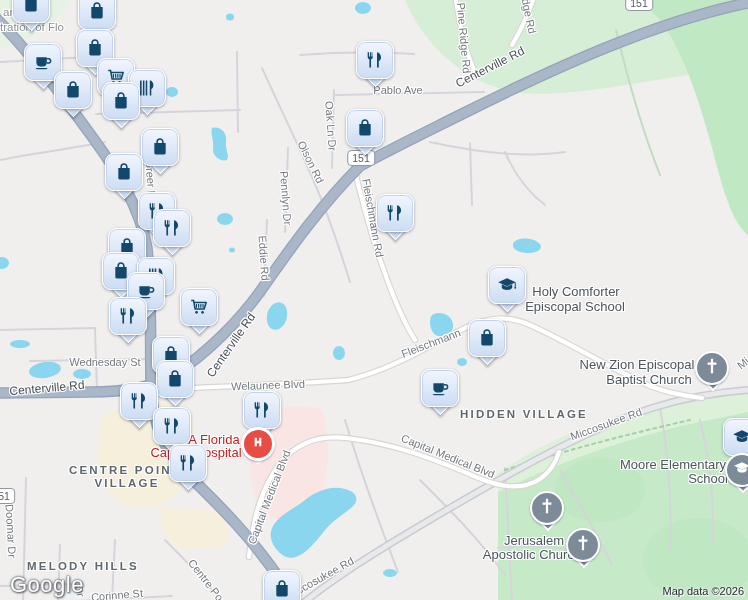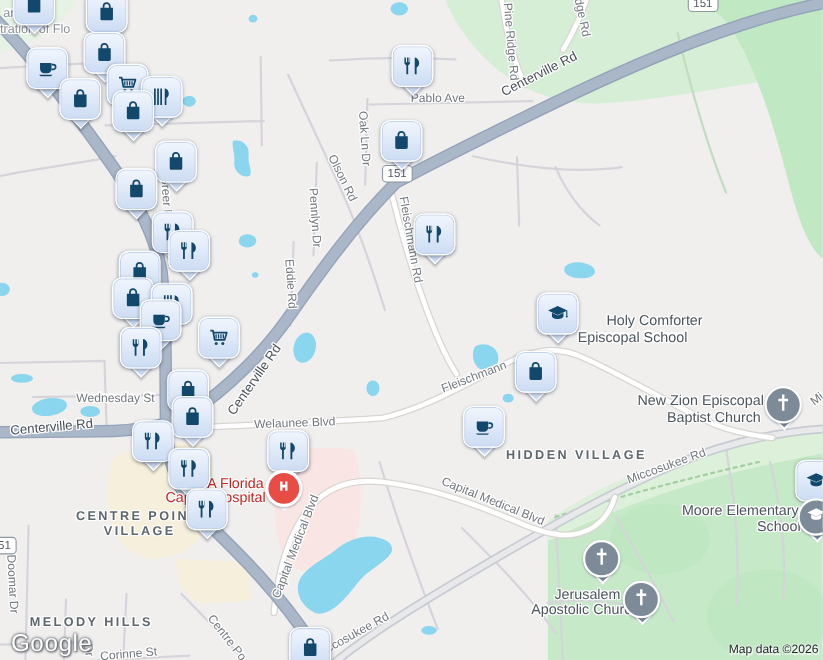--- a/index.html
+++ b/index.html
@@ -193,21 +193,21 @@
       <div class="lbl st" style="left: 206px; top: 580px; transform: translate(-50%, -50%) rotate(52deg);">Centre Po</div>
       <div class="lbl st" style="left: 11px; top: 531px; transform: translate(-50%, -50%) rotate(87deg);">Doomar Dr</div>
       <div class="lbl st" style="left: 80px; top: 591px; transform: translate(-50%, -50%) rotate(80deg);">Dr</div>
       <div class="lbl stD" style="left: 490px; top: 67px; transform: translate(-50%, -50%) rotate(-27deg);">Centerville Rd</div>
       <div class="lbl stD" style="left: 231px; top: 345px; transform: translate(-50%, -50%) rotate(-55deg);">Centerville Rd</div>
       <div class="lbl stD" style="left: 47px; top: 388px; transform: translate(-50%, -50%) rotate(-5deg);">Centerville Rd</div>
       <div class="lbl area" style="left: 524px; top: 414px; transform: translate(-50%, -50%) rotate(0deg);">HIDDEN VILLAGE</div>
       <div class="lbl area" style="left: 125px; top: 470px; transform: translate(-50%, -50%) rotate(0deg);">CENTRE POINT</div>
       <div class="lbl area" style="left: 127px; top: 483px; transform: translate(-50%, -50%) rotate(0deg);">VILLAGE</div>
       <div class="lbl area" style="left: 83px; top: 566px; transform: translate(-50%, -50%) rotate(0deg);">MELODY HILLS</div>
-      <div class="lbl poi" style="left: 595px; top: 291px; transform: translate(-50%, -50%) rotate(0deg);">Holy Comforter</div>
+      <div class="lbl poi" style="left: 576px; top: 291px; transform: translate(-50%, -50%) rotate(0deg);">Holy Comforter</div>
       <div class="lbl poi" style="left: 575px; top: 306px; transform: translate(-50%, -50%) rotate(0deg);">Episcopal School</div>
       <div class="lbl poi" style="left: 637px; top: 364px; transform: translate(-50%, -50%) rotate(0deg);">New Zion Episcopal</div>
       <div class="lbl poi" style="left: 649px; top: 379px; transform: translate(-50%, -50%) rotate(0deg);">Baptist Church</div>
       <div class="lbl poi" style="left: 673px; top: 464px; transform: translate(-50%, -50%) rotate(0deg);">Moore Elementary</div>
       <div class="lbl poi" style="left: 708px; top: 478px; transform: translate(-50%, -50%) rotate(0deg);">School</div>
       <div class="lbl poi" style="left: 534px; top: 540px; transform: translate(-50%, -50%) rotate(0deg);">Jerusalem</div>
       <div class="lbl poi" style="left: 532px; top: 554px; transform: translate(-50%, -50%) rotate(0deg);">Apostolic Church</div>
       <div class="lbl poiRed" style="left: 214px; top: 439px; transform: translate(-50%, -50%) rotate(0deg);">A Florida</div>
       <div class="lbl poiRed" style="left: 196px; top: 452px; transform: translate(-50%, -50%) rotate(0deg);">Capital Hospital</div>
     </div>

